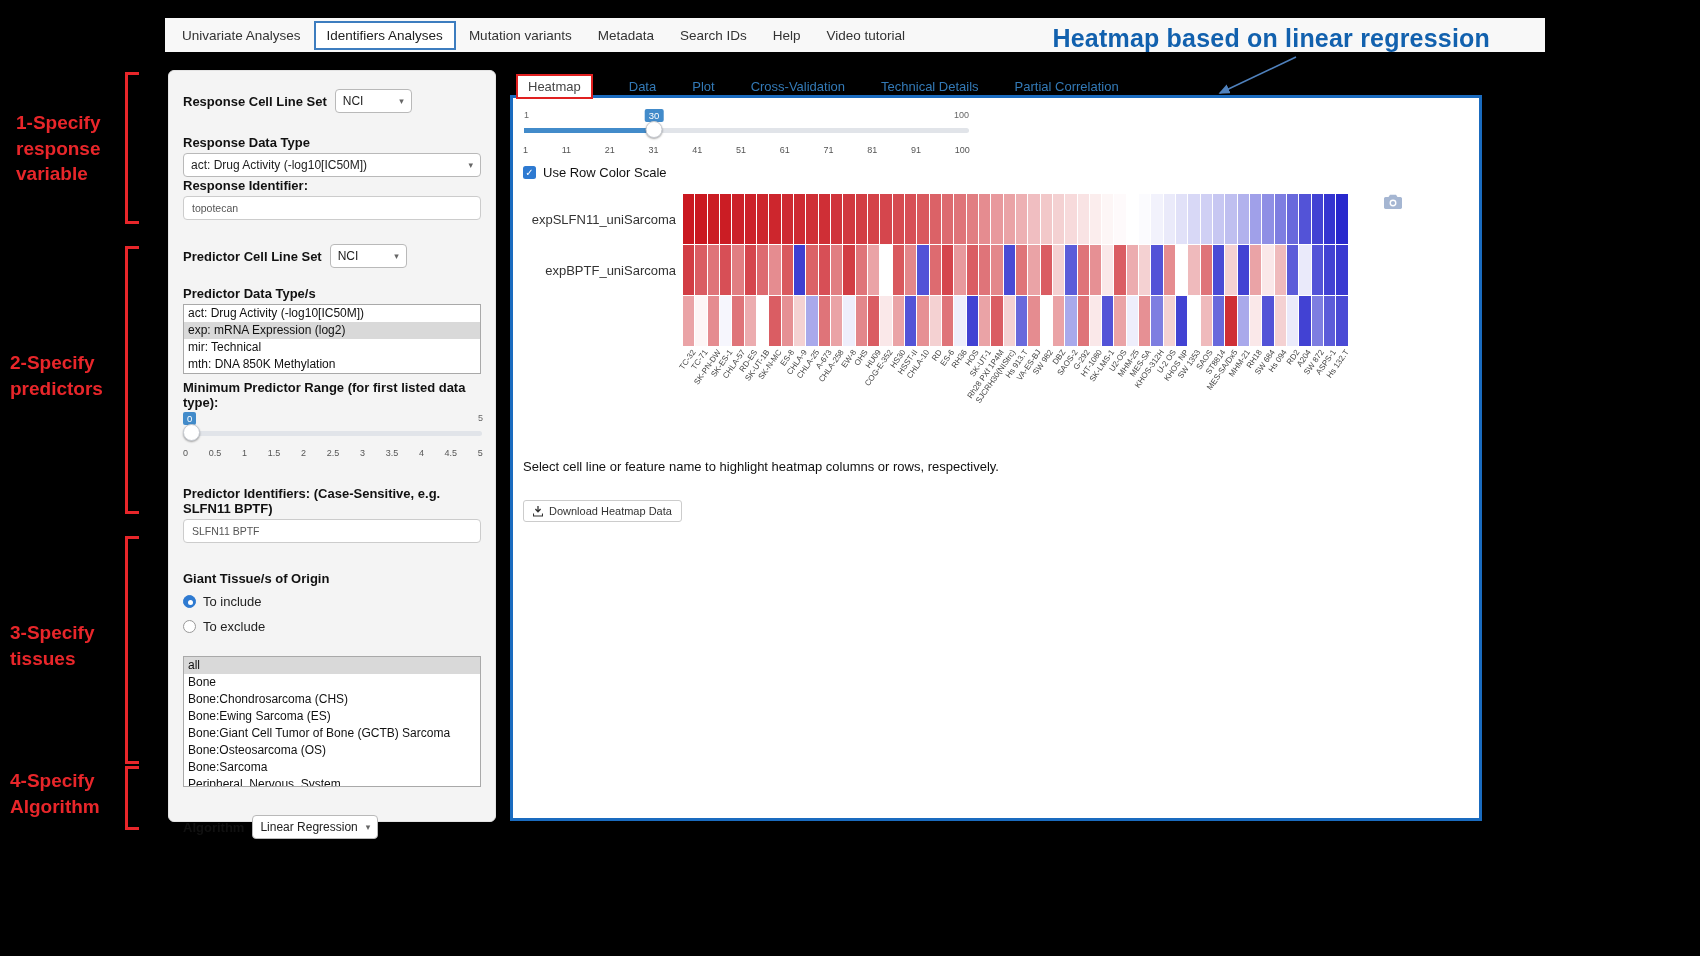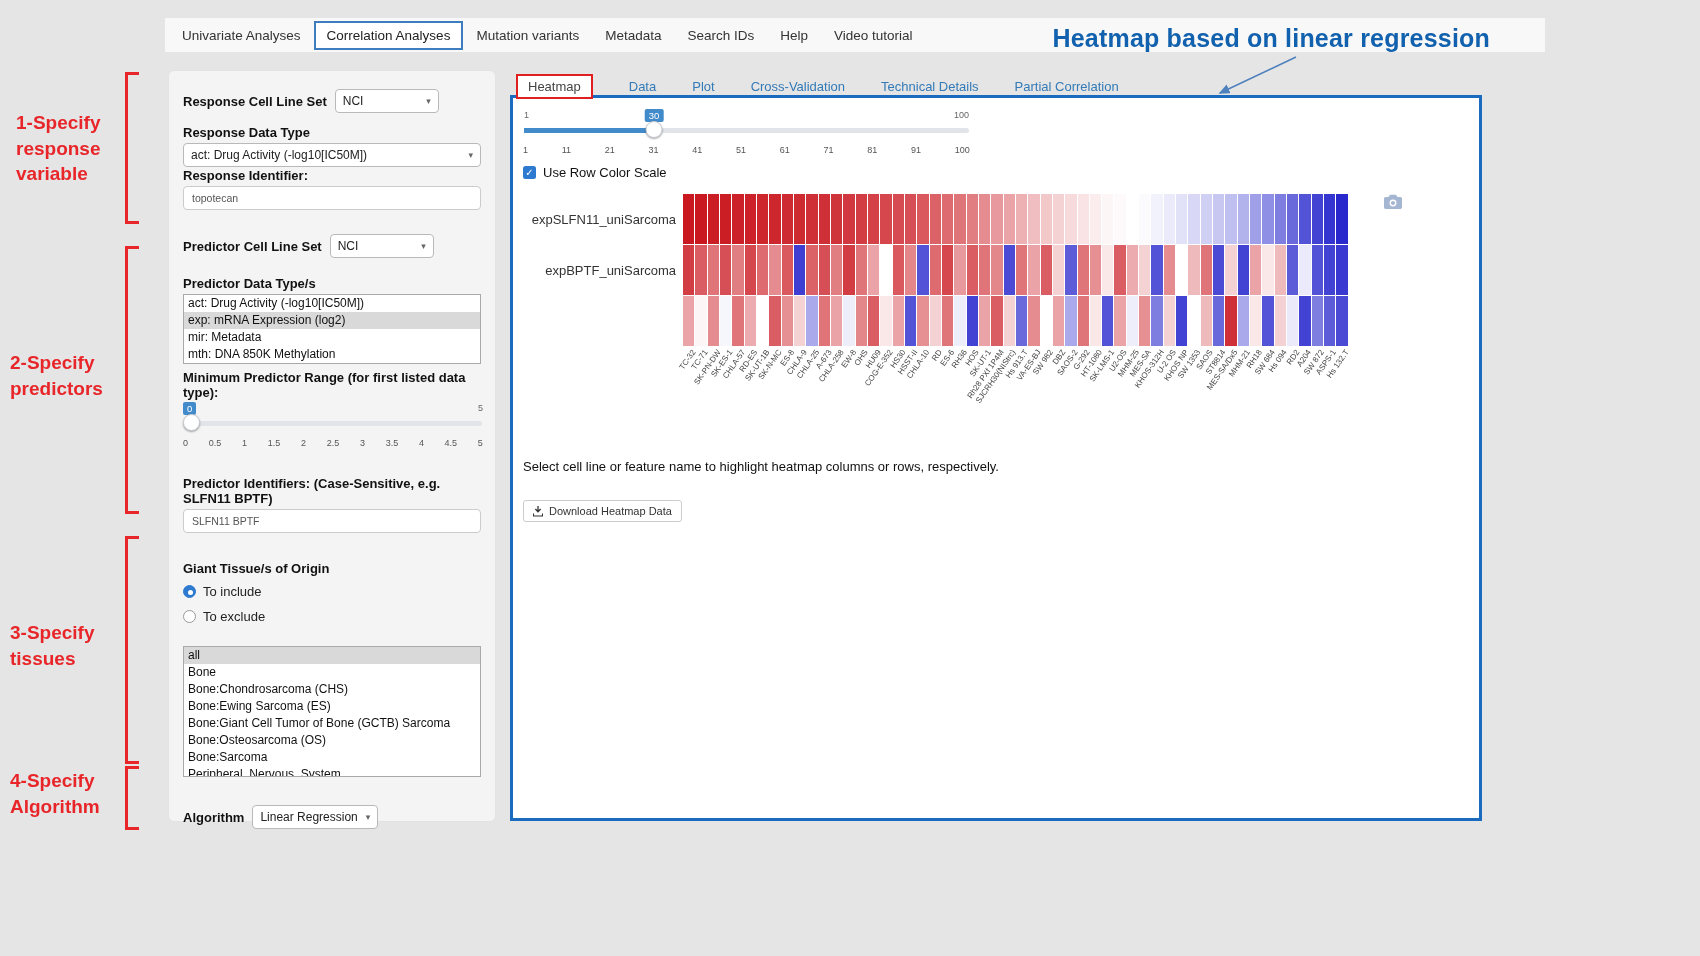--- a/index.html
+++ b/index.html
@@ -1,18 +1,18 @@
 <!DOCTYPE html>
 <html><head>
 <meta charset="utf-8">
 <style>
   * { margin:0; padding:0; box-sizing:border-box; }
   html,body { background:#fff; }
   .canvas {
-    position:relative; width:1700px; height:956px; background:#e5e5e5;
+    position:relative; width:1700px; height:956px; background:#000000;
     font-family:"Liberation Sans","DejaVu Sans",sans-serif; color:#222; overflow:hidden;
   }
 
   
   .navbar {
     position:absolute; left:165px; top:18px; width:1380px; height:34px;
     background:#f8f8f8; display:flex; align-items:center; padding-left:4px;
   }
   .nav-item { padding:7px 13px; font-size:13.5px; color:#333; cursor:pointer; white-space:nowrap; }
   .nav-item.active { background:#fff; border:2px solid #3d7dbf; padding:5px 11px; color:#222; }
@@ -42,21 +42,21 @@
     padding:12px 14px; font-size:13px;
   }
   .blabel { font-weight:bold; font-size:13px; color:#111; display:block; }
   .inline-row { display:flex; align-items:center; gap:8px; }
   .select {
     background:#fff; border:1px solid #b9b9b9; border-radius:4px; height:24px;
     display:inline-flex; align-items:center; justify-content:space-between;
     padding:0 7px; font-size:12px; color:#222; cursor:pointer; gap:8px;
   }
   .select .caret { font-size:9px; color:#666; }
-  .sel-sm { width:104px; }
+  .sel-sm { width:77px; }
   .sel-full { width:100%; }
   .sel-alg { width:126px; }
   .textinput {
     background:#fff; border:1px solid #ccc; border-radius:4px; height:24px; width:100%;
     display:flex; align-items:center; padding:0 8px; font-size:10.5px; color:#555;
   }
   .listbox { background:#fff; border:1px solid #a9a9a9; font-size:12px; overflow:hidden; width:100%; }
   .option { height:17px; line-height:17px; padding:0 4px; white-space:nowrap; cursor:pointer; color:#111; }
   .option.selected { background:#d9d9d9; }
 
@@ -111,31 +111,31 @@
   .legend-bar { width:13px; height:76px; border:1px solid #ddd; }
   .legend-ticks { display:flex; flex-direction:column; justify-content:space-between;
     height:82px; margin-top:-3px; font-size:7.5px; color:#333; }
 
   .hint { margin-top:18px; font-size:13px; color:#111; }
   .dl-btn { margin-top:26px; display:inline-flex; align-items:center; gap:6px;
     background:#fff; border:1px solid #ccc; border-radius:3px; padding:4px 9px;
     font-size:11px; color:#333; cursor:pointer; }
 
   .mt2{margin-top:2px}.mt3{margin-top:3px}.mt4{margin-top:1px}.mt6{margin-top:6px}
-  .mt14{margin-top:28px}.mt18{margin-top:18px}.mt20{margin-top:20px}.mt22{margin-top:12px}
+  .mt14{margin-top:28px}.mt18{margin-top:18px}.mt20{margin-top:20px}.mt22{margin-top:22px}
   .mt24{margin-top:24px}.mt28{margin-top:28px}
 </style>
 </head>
 <body>
 
 <div class="canvas">
 
   <div class="navbar" id="navbar">
       <div class="nav-item">Univariate Analyses</div>
-      <div class="nav-item active">Correlation Analyses</div>
+      <div class="nav-item active">Identifiers Analyses</div>
       <div class="nav-item">Mutation variants</div>
       <div class="nav-item">Metadata</div>
       <div class="nav-item">Search IDs</div>
       <div class="nav-item">Help</div>
       <div class="nav-item">Video tutorial</div>
     </div>
 
   <div class="heading">Heatmap based on linear regression</div>
   <svg class="arrow" width="110" height="46" viewBox="0 0 110 46">
     <defs>
@@ -181,21 +181,21 @@
       <div class="select sel-sm">
         <span>NCI</span>
         <span class="caret">▾</span>
       </div>
     </div>
 
     <span class="blabel mt18">Predictor Data Type/s</span>
     <div class="listbox mt3" id="predictorTypesList" style="height:70px;">
         <div class="option">act: Drug Activity (-log10[IC50M])</div>
         <div class="option selected">exp: mRNA Expression (log2)</div>
-        <div class="option">mir: Metadata</div>
+        <div class="option">mir: Technical</div>
         <div class="option">mth: DNA 850K Methylation</div>
       </div>
 
     <span class="blabel mt6">Minimum Predictor Range (for first listed data type):</span>
     <div class="slider mt2" style="width:300px;">
       <span class="sl-badge" style="left:0;">0</span>
       <span class="sl-minmax" style="right:0;">5</span>
       <div class="sl-track"></div>
       <div class="sl-handle" style="left:0;"></div>
     </div>

